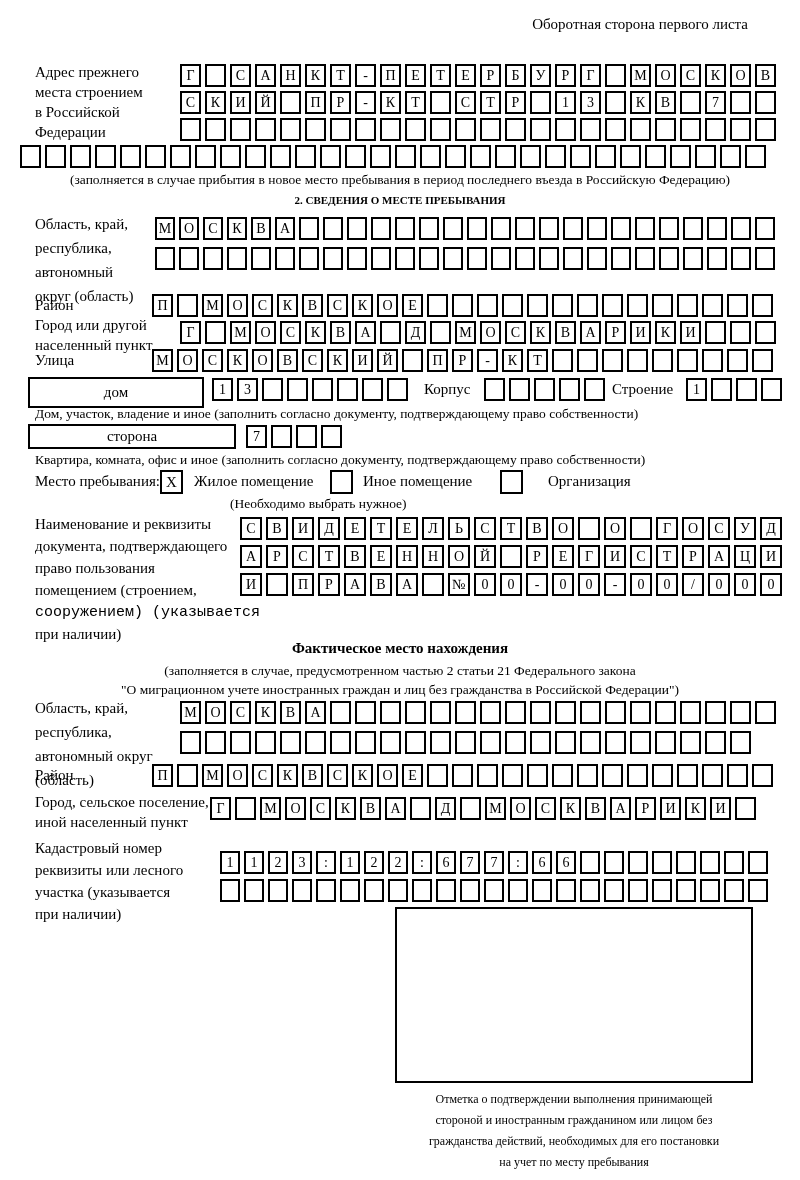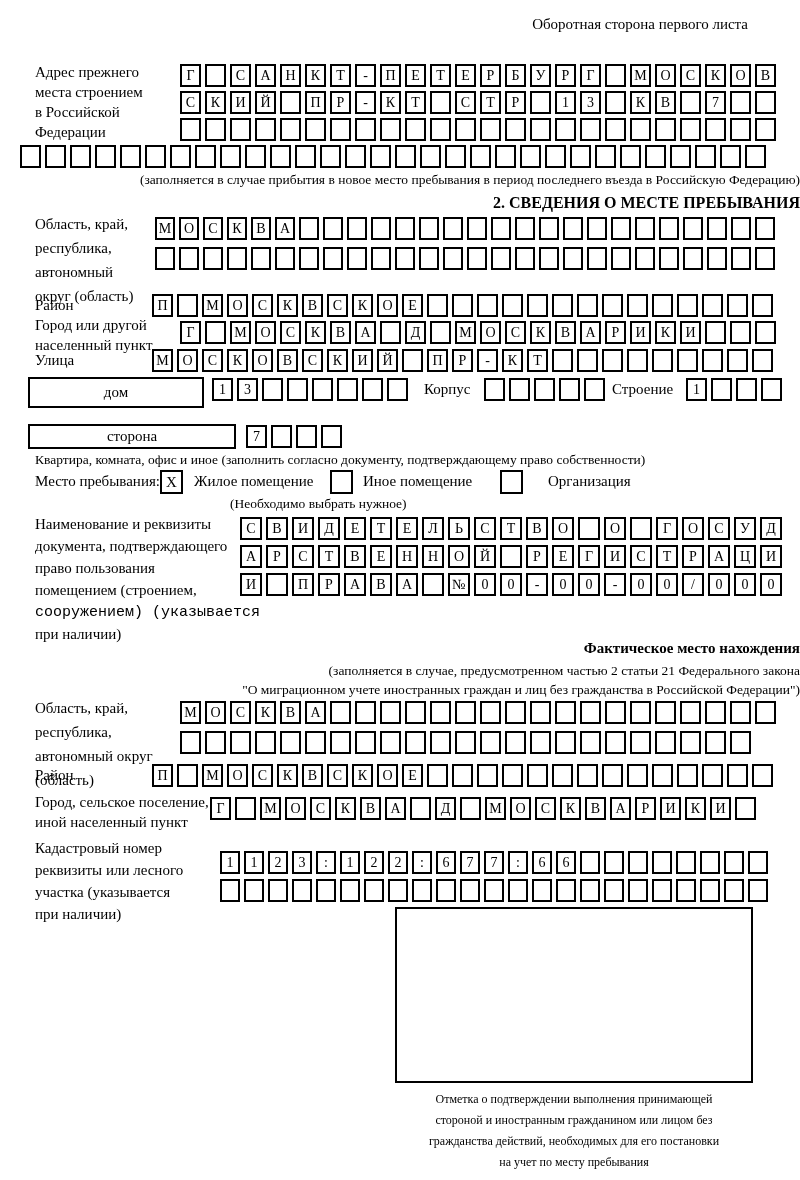--- a/index.html
+++ b/index.html
@@ -2,21 +2,21 @@
 <html><head>
 <meta charset="utf-8">
 <style>
   html,body{margin:0;padding:0;background:#fff;}
   .page{position:relative;width:800px;height:1180px;margin:0 auto;background:#fff;
         font-family:"Liberation Serif","DejaVu Serif",serif;color:#000;overflow:hidden;}
   .abs{position:absolute;white-space:nowrap;}
   .lbl{font-size:15px;}
   .sm{font-size:13.5px;}
   .bold{font-weight:bold;}
-  .center{left:0;width:800px;text-align:right;}
+  .center{left:0;width:800px;text-align:center;}
   .row{position:absolute;display:flex;gap:4px;}
   .row .cell{flex:0 0 auto;width:21px;height:23px;border:2px solid #000;box-sizing:border-box;
         display:flex;align-items:center;justify-content:center;font-size:14px;line-height:1;background:#fff;}
   .row.narrow .cell{width:20px;}
   .row.wide .cell{width:22px;}
   .fieldbox{position:absolute;border:2px solid #000;box-sizing:border-box;background:#fff;
         display:flex;align-items:center;justify-content:center;font-size:15px;}
   .checkbox{position:absolute;width:23px;height:24px;border:2px solid #000;box-sizing:border-box;background:#fff;
         display:flex;align-items:center;justify-content:center;font-size:15px;}
   .bigbox{position:absolute;border:2px solid #000;box-sizing:border-box;background:#fff;}
@@ -138,21 +138,21 @@
       <span class="cell"></span>
       <span class="cell"></span>
       <span class="cell"></span>
       <span class="cell"></span>
       <span class="cell"></span>
       <span class="cell"></span>
       <span class="cell"></span>
     </div>
   <div class="abs sm center" style="top:172px;">(заполняется в случае прибытия в новое место пребывания в период последнего въезда в Российскую Федерацию)</div>
 
-  <div class="abs lbl bold center" style="top:194px;font-size:16px;">2. СВЕДЕНИЯ О МЕСТЕ ПРЕБЫВАНИЯ</div>
+  <div class="abs lbl bold center" style="top:194px;font-size:11px;">2. СВЕДЕНИЯ О МЕСТЕ ПРЕБЫВАНИЯ</div>
 
   <div class="abs lbl" style="left:35px;top:216px;">Область, край,</div>
   <div class="abs lbl" style="left:35px;top:240px;">республика,</div>
   <div class="abs lbl" style="left:35px;top:264px;">автономный</div>
   <div class="abs lbl" style="left:35px;top:288px;">округ (область)</div>
   <div class="row narrow" style="left:155px;top:217px;">
       <span class="cell">М</span>
       <span class="cell">О</span>
       <span class="cell">С</span>
       <span class="cell">К</span>
@@ -314,20 +314,21 @@
       <span class="cell"></span>
       <span class="cell"></span>
     </div>
   <div class="abs lbl" style="left:612px;top:381px;">Строение</div>
   <div class="row" style="left:686px;top:378px;">
       <span class="cell">1</span>
       <span class="cell"></span>
       <span class="cell"></span>
       <span class="cell"></span>
     </div>
+  <div class="abs sm" style="left:35px;top:406px;">Дом, участок, владение и иное (заполнить согласно документу, подтверждающему право собственности)</div>
 
   <div class="fieldbox" style="left:28px;top:424px;width:208px;height:25px;">сторона</div>
   <div class="row" style="left:246px;top:425px;">
       <span class="cell">7</span>
       <span class="cell"></span>
       <span class="cell"></span>
       <span class="cell"></span>
     </div>
   <div class="abs sm" style="left:35px;top:452px;">Квартира, комната, офис и иное (заполнить согласно документу, подтверждающему право собственности)</div>
 

